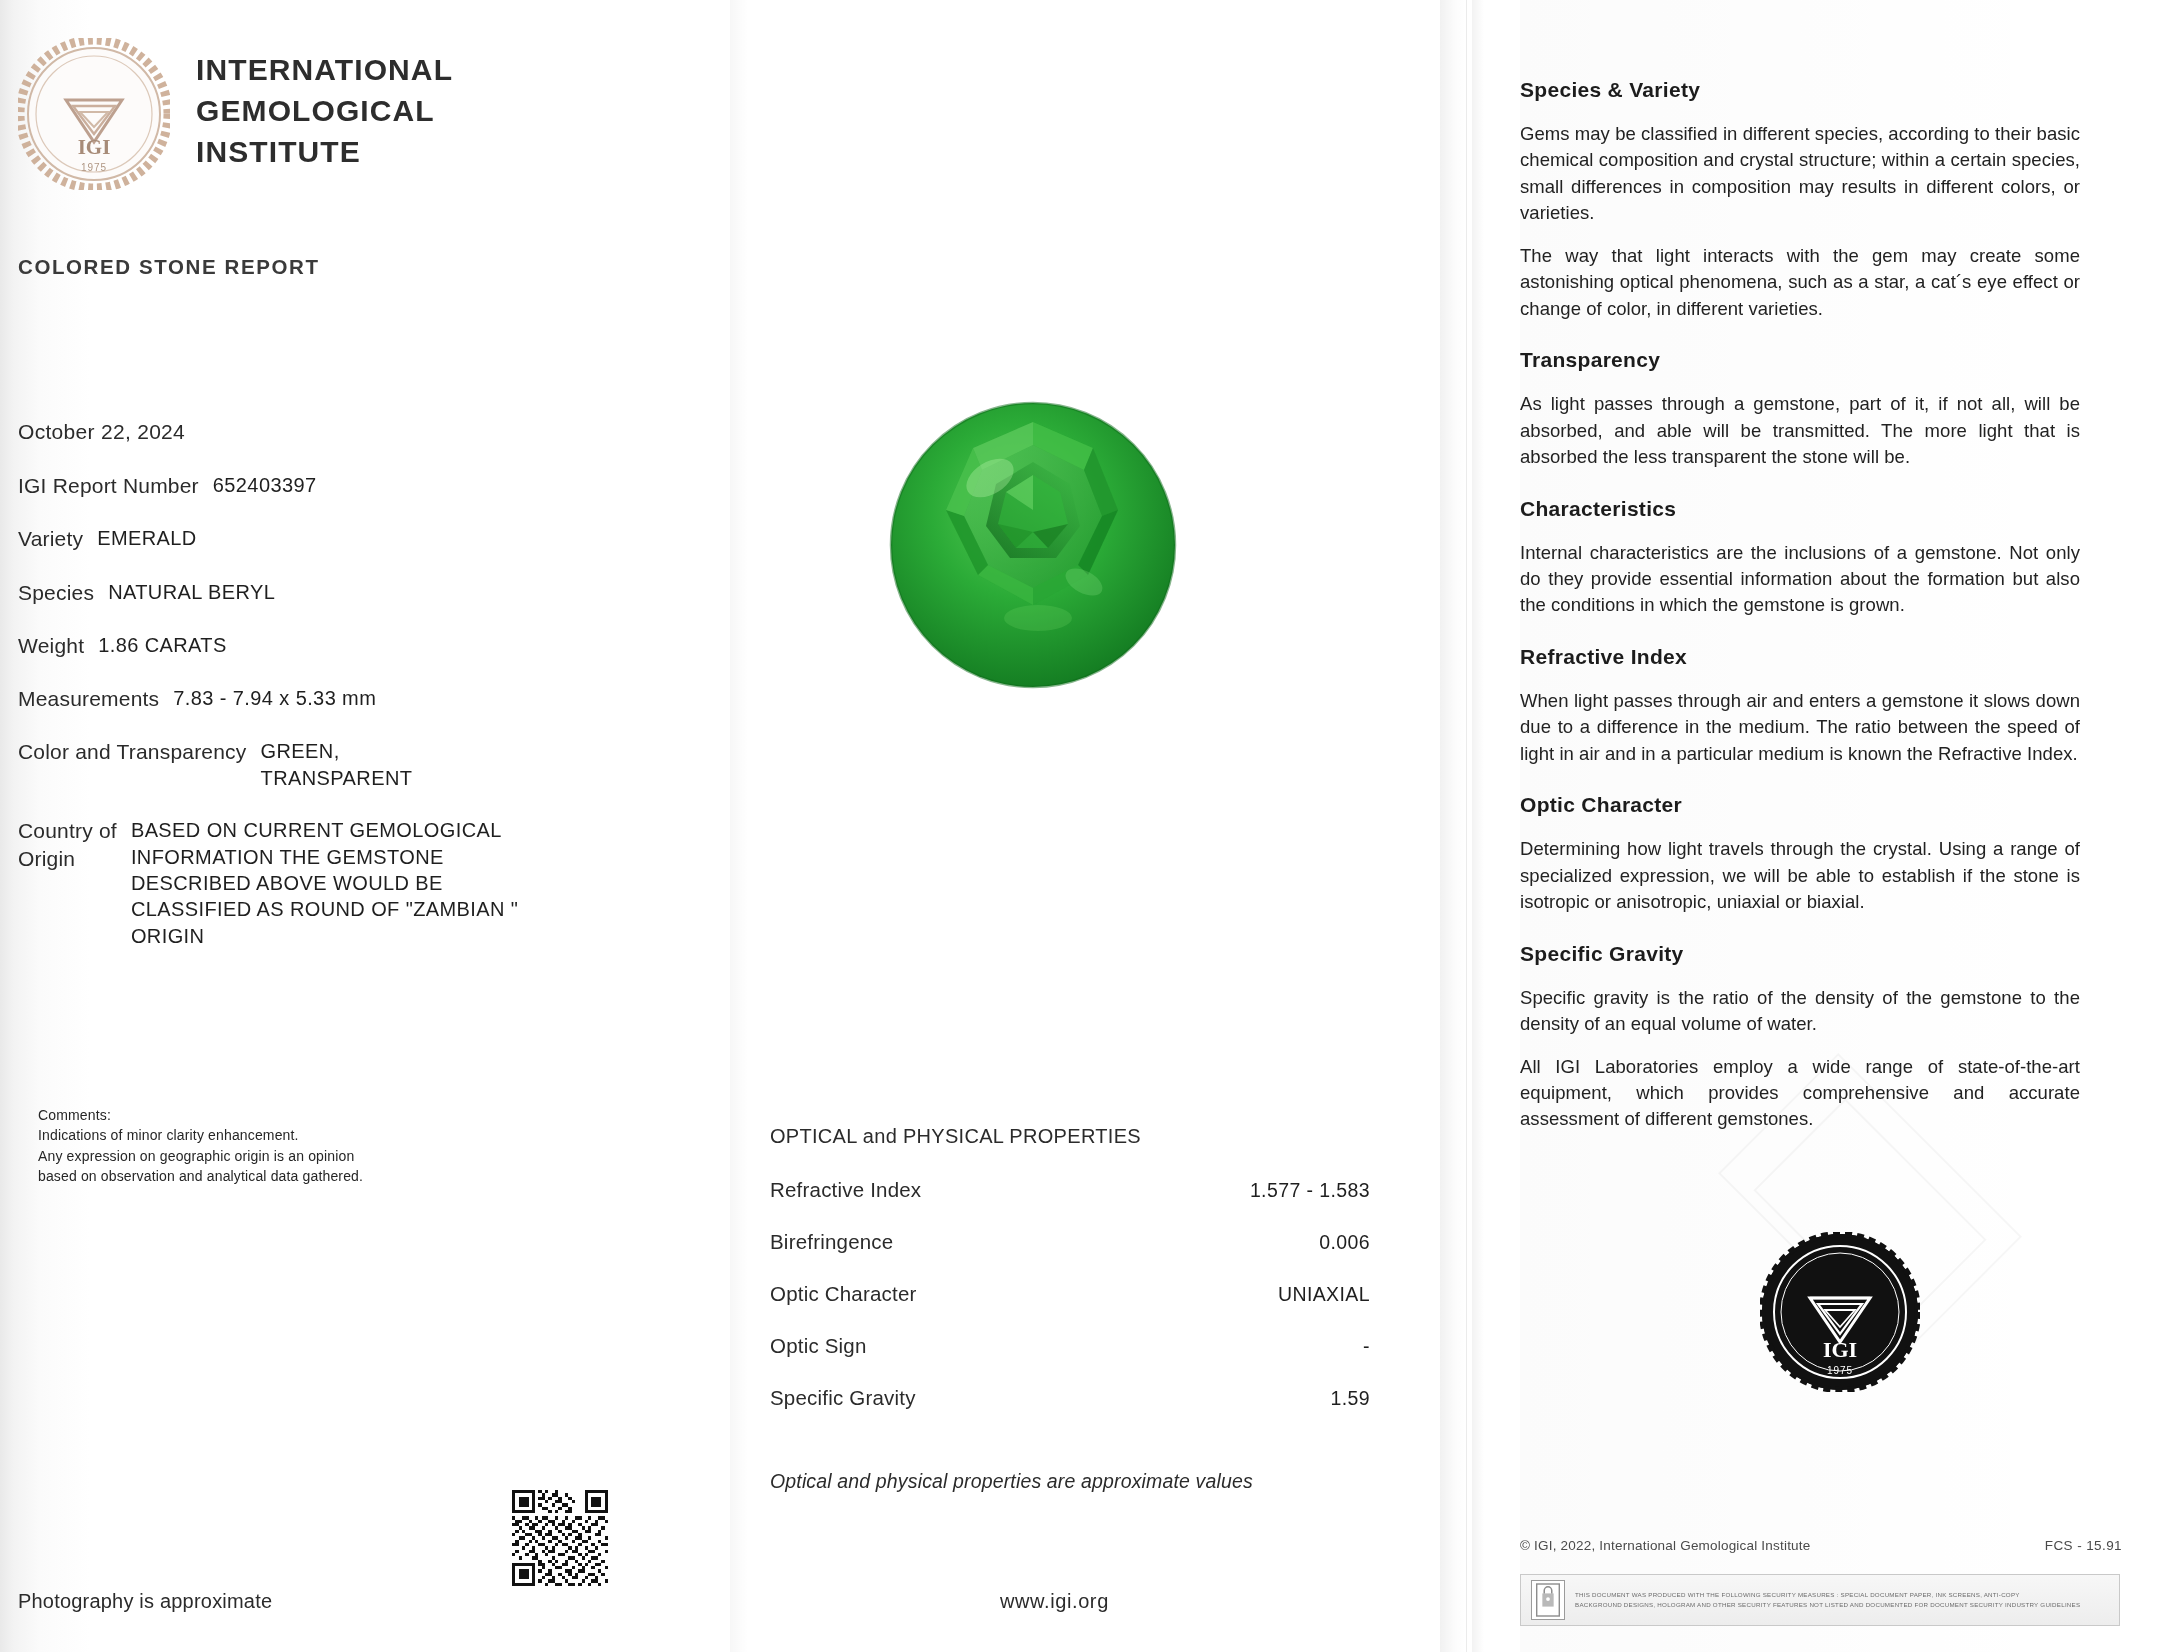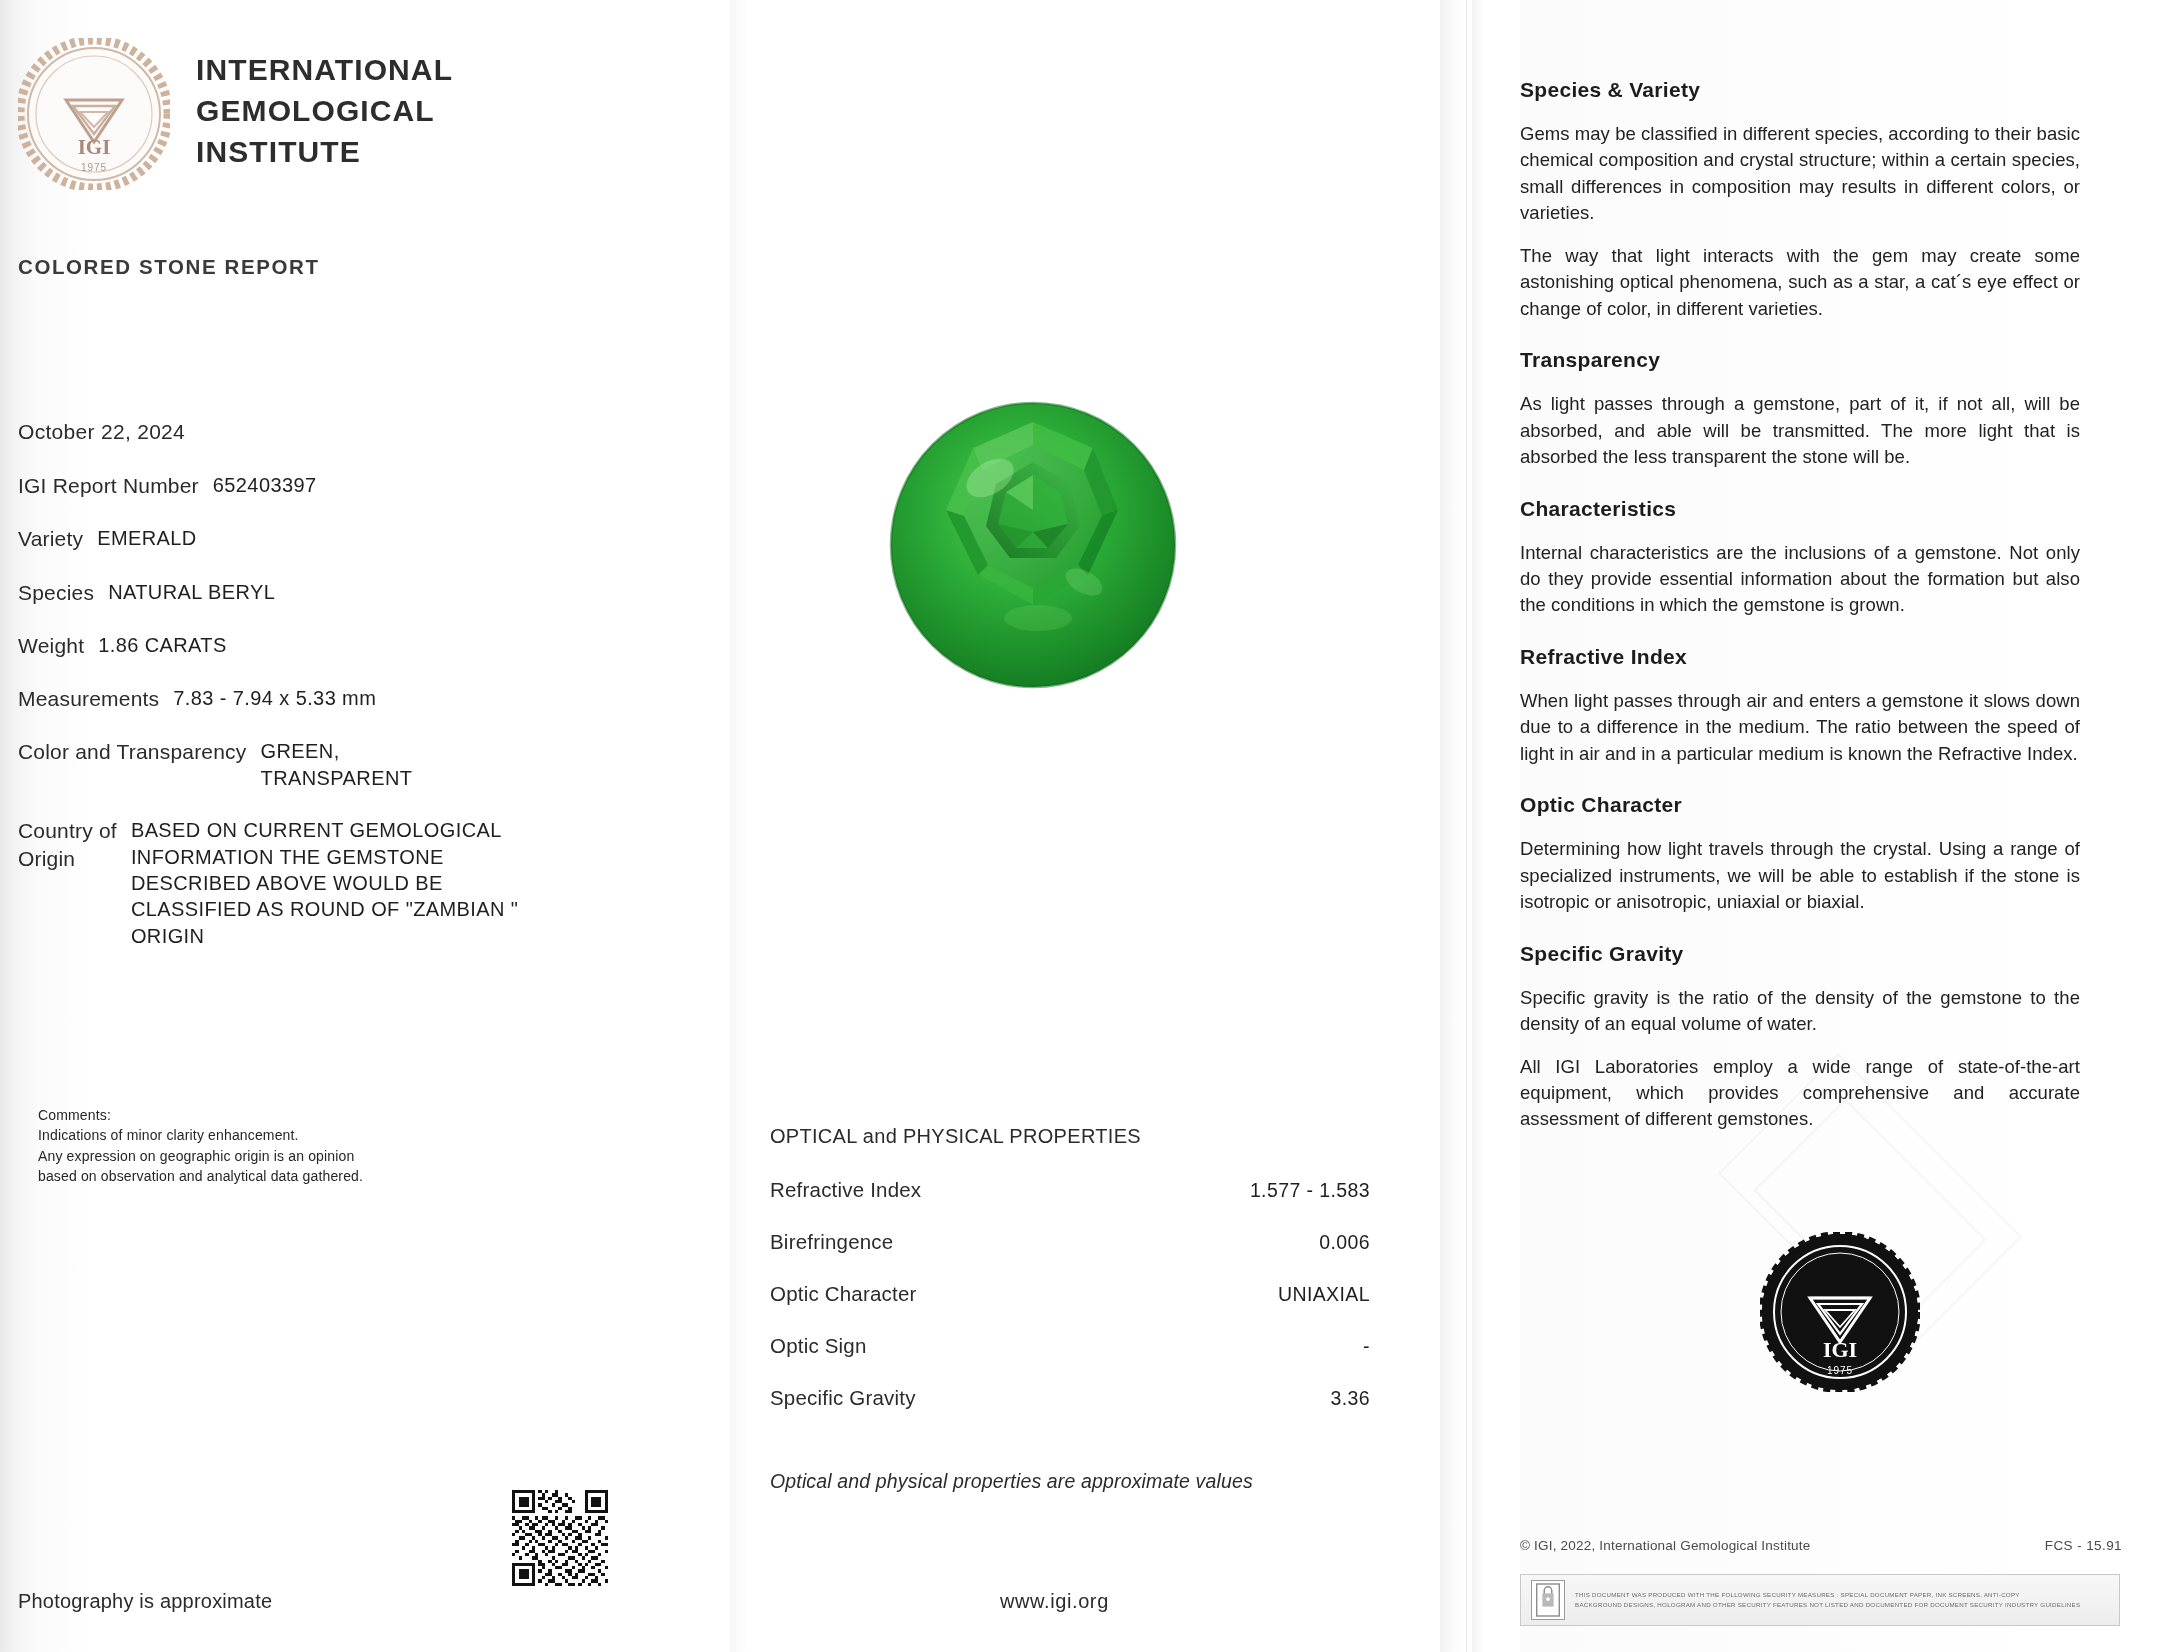--- a/index.html
+++ b/index.html
@@ -626,21 +626,21 @@
       <div class="opt-row">
         <span class="opt-label">Optic Character</span>
         <span class="opt-value">UNIAXIAL</span>
       </div>
       <div class="opt-row">
         <span class="opt-label">Optic Sign</span>
         <span class="opt-value">-</span>
       </div>
       <div class="opt-row">
         <span class="opt-label">Specific Gravity</span>
-        <span class="opt-value">3.36</span>
+        <span class="opt-value">1.59</span>
       </div>
     </div>
 
     <div class="opt-footnote">Optical and physical properties are approximate values</div>
     <div class="web">www.igi.org</div>
   </div>
 
   <div class="right-col">
 
     <div class="wm" style="left:250px; top:1120px; width:260px; height:170px;"></div>
@@ -659,21 +659,21 @@
       <div class="edu-block">
         <div class="edu-h">Characteristics</div>
         <div class="edu-p">Internal characteristics are the inclusions of a gemstone. Not only do they provide essential information  about the formation but also the conditions in which the gemstone is grown.</div>
       </div>
       <div class="edu-block">
         <div class="edu-h">Refractive Index</div>
         <div class="edu-p">When light passes through air and enters a gemstone it slows down due to a difference in the medium. The ratio between the speed of light in air and in a particular medium is known the Refractive Index.</div>
       </div>
       <div class="edu-block">
         <div class="edu-h">Optic Character</div>
-        <div class="edu-p">Determining how light travels through the crystal. Using a range of specialized instruments, we will be able to establish if the stone is isotropic or anisotropic, uniaxial or biaxial.</div>
+        <div class="edu-p">Determining how light travels through the crystal. Using a range of specialized expression, we will be able to establish if the stone is isotropic or anisotropic, uniaxial or biaxial.</div>
       </div>
       <div class="edu-block">
         <div class="edu-h">Specific Gravity</div>
         <div class="edu-p">Specific gravity is the ratio of the density of the gemstone to the density of an equal volume of water.</div>
         <div class="edu-p">All IGI Laboratories employ a wide range of state-of-the-art equipment, which provides comprehensive and accurate assessment of different gemstones.</div>
       </div>
     </div>
 
     <div class="seal-dark">
       <svg viewBox="0 0 160 160" width="160" height="160">

